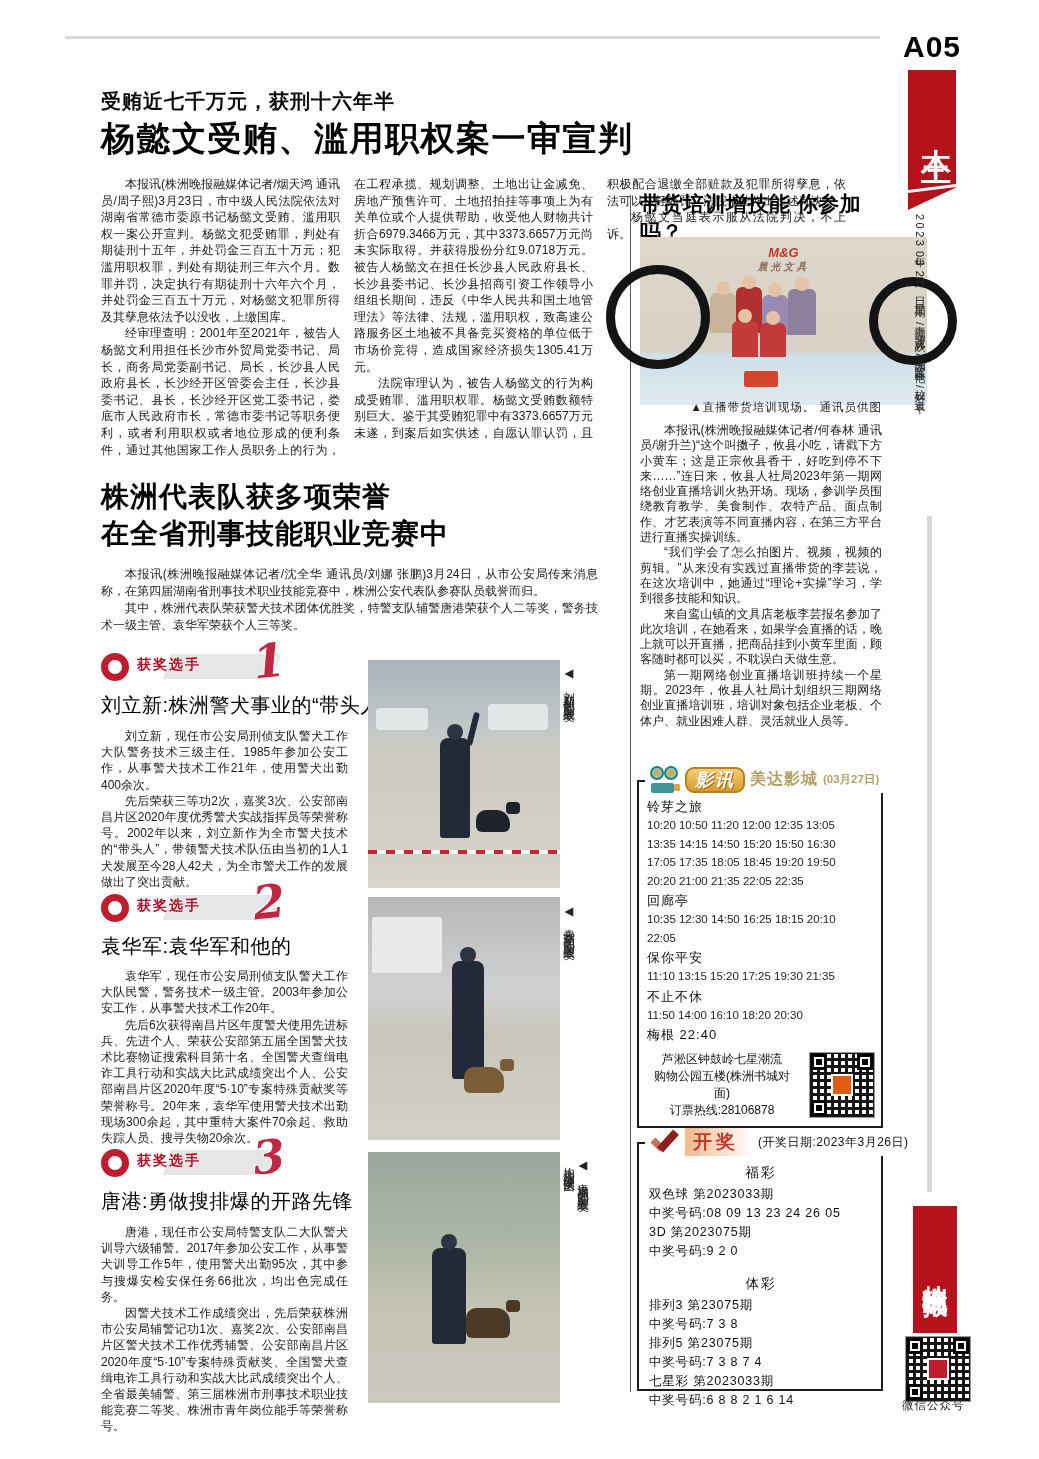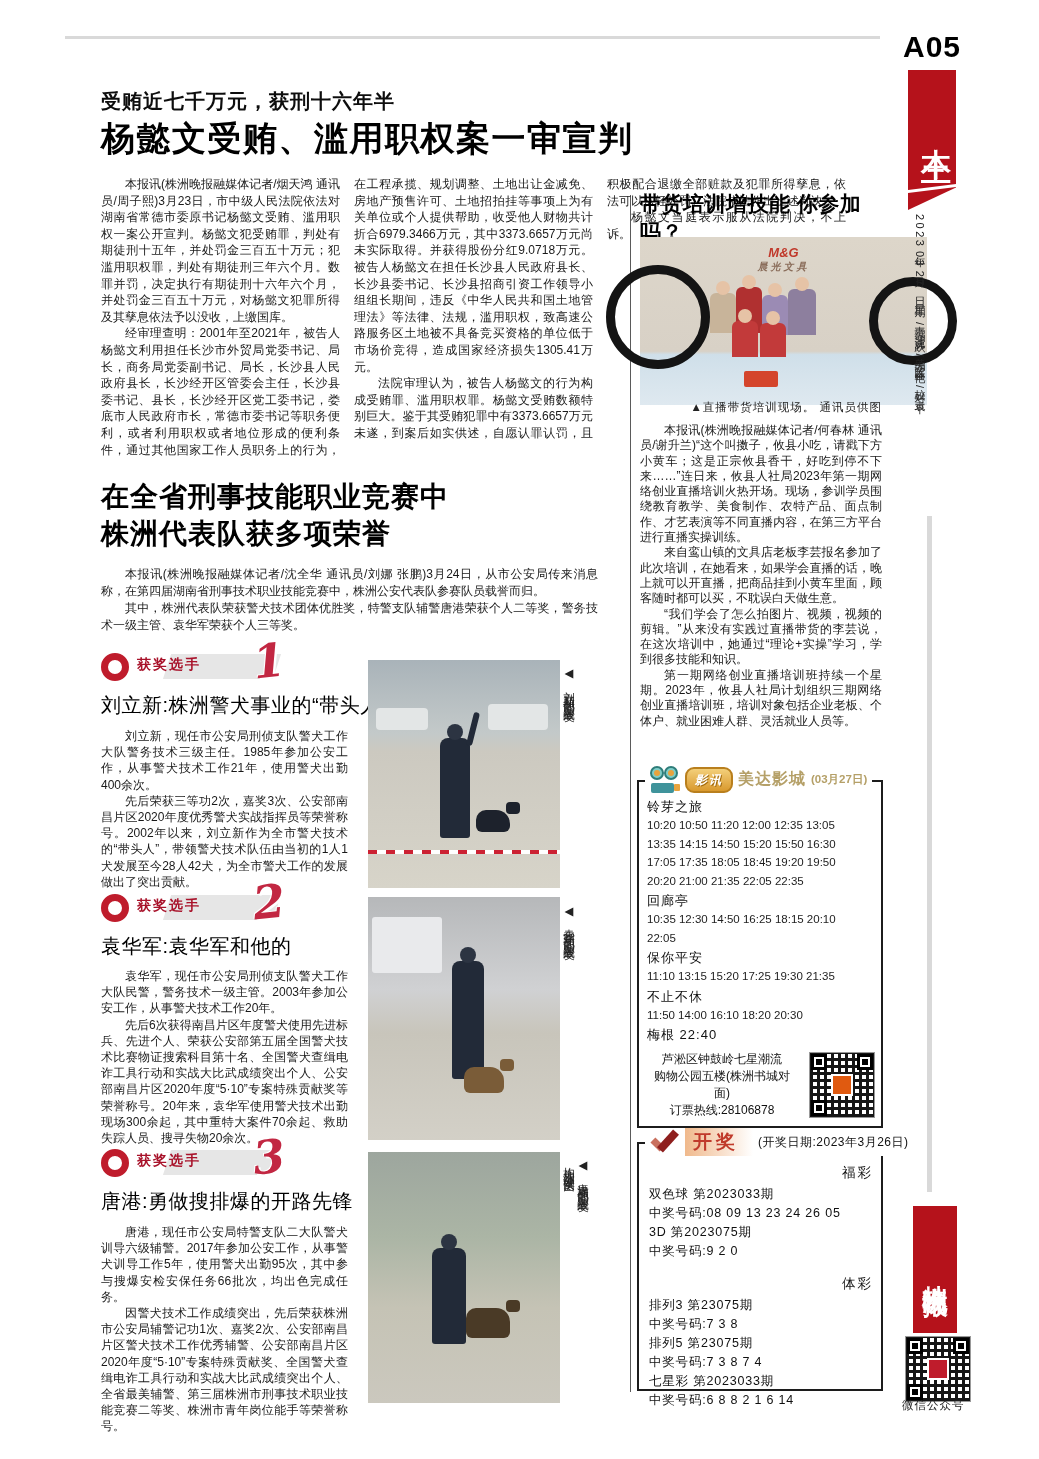--- a/index.html
+++ b/index.html
@@ -74,21 +74,21 @@
 
   .proj{position:relative;width:30px;height:27px;flex-shrink:0;}
   .reel{position:absolute;top:0;width:10px;height:10px;border-radius:50%;background:#7ecdc8;border:2px solid #2e7d7a;}
   .reel::after{content:"";position:absolute;inset:2px;border-radius:50%;background:#e8a33d;}
   .reel.r2{left:14px;}
   .proj-body{position:absolute;bottom:0;left:1px;width:23px;height:10px;background:#3f939b;border-radius:2px;}
   .lens{position:absolute;bottom:2px;right:0;width:6px;height:7px;background:#e8a33d;border-radius:1px;}
 
   .yingxun-badge{display:inline-block;padding:0 8px;background:linear-gradient(180deg,#f3cf7a,#d9992e);
       border:2px solid #b97f1d;border-radius:9px;color:#fff;font-weight:bold;font-style:italic;
-      font-size:12px;line-height:22px;letter-spacing:2px;text-shadow:1px 1px 0 #a06a10;}
+      font-size:18px;line-height:22px;letter-spacing:2px;text-shadow:1px 1px 0 #a06a10;}
   .cinema-name{font-size:16px;font-weight:bold;color:#b5a068;letter-spacing:1px;}
   .cinema-date{font-size:11.5px;font-weight:bold;color:#b5a068;}
 
   .film-title{font-size:13px;color:#101010;line-height:19px;margin-top:1px;letter-spacing:1px;}
   .film-times{font-size:11.5px;color:#1d1d1d;white-space:pre-line;line-height:18.5px;letter-spacing:0;}
   .film-times:empty{display:none;}
 
   .addr-row{display:flex;align-items:center;margin-top:7px;gap:12px;}
   .addr{flex:1;text-align:center;font-size:12px;line-height:17px;color:#111;}
   .qr{position:relative;width:64px;height:64px;flex-shrink:0;border:1px solid #999;
@@ -100,21 +100,21 @@
   .qr-logo{position:absolute;left:50%;top:50%;transform:translate(-50%,-50%);width:18px;height:18px;border:2px solid #fff;}
   .logo-orange{background:#e05a10;} .logo-red{background:#bf1c2c;}
 
   .check{position:relative;width:30px;height:22px;flex-shrink:0;}
   .check::before{content:"";position:absolute;left:1px;top:10px;width:13px;height:7px;background:#c9705e;transform:rotate(45deg);}
   .check::after{content:"";position:absolute;left:6px;top:6px;width:24px;height:8px;background:#8e1f1e;transform:rotate(-48deg);}
   .kaijiang-label{font-size:19px;font-weight:bold;color:#c03a2b;letter-spacing:4px;
       background:linear-gradient(90deg,#f0b98c,#fff);padding:1px 14px 1px 8px;}
   .lottery-date{font-size:12px;color:#111;letter-spacing:0.5px;}
 
-  .lot-group-title{text-align:right;font-size:13.5px;color:#111;letter-spacing:2px;margin:4px 0 3px;}
+  .lot-group-title{text-align:center;font-size:13.5px;color:#111;letter-spacing:2px;margin:4px 0 3px;}
   .lot-line{font-size:12.5px;line-height:19px;color:#101010;letter-spacing:0.8px;}
   .gap10{height:10px;}
 
   
   .page-num{left:903px;top:30px;width:60px;font-size:30px;font-weight:bold;letter-spacing:1px;color:#000;}
   .section-banner{left:908px;top:70px;width:48px;height:140px;background:#b5121b;
       clip-path:polygon(0 0,100% 0,100% 84%,0 100%);}
   .section-banner .txt{position:absolute;left:0;right:0;top:10px;text-align:center;writing-mode:vertical-rl;
       height:100px;margin:0 auto;color:#fff;font-family:"DejaVu Serif","Liberation Serif",serif;
       font-size:30px;font-weight:bold;letter-spacing:6px;}
@@ -138,22 +138,22 @@
   <div class="abs kicker">受贿近七千万元，获刑十六年半</div>
   <h1 class="abs headline1" style="margin:0;">杨懿文受贿、滥用职权案一审宣判</h1>
   <div class="abs a1-body body-text">
     <p>本报讯(株洲晚报融媒体记者/烟天鸿 通讯员/周子熙)3月23日，市中级人民法院依法对湖南省常德市委原书记杨懿文受贿、滥用职权一案公开宣判。杨懿文犯受贿罪，判处有期徒刑十五年，并处罚金三百五十万元；犯滥用职权罪，判处有期徒刑三年六个月。数罪并罚，决定执行有期徒刑十六年六个月，并处罚金三百五十万元，对杨懿文犯罪所得及其孳息依法予以没收，上缴国库。</p>
     <p>经审理查明：2001年至2021年，被告人杨懿文利用担任长沙市外贸局党委书记、局长，商务局党委副书记、局长，长沙县人民政府县长，长沙经开区管委会主任，长沙县委书记、县长，长沙经开区党工委书记，娄底市人民政府市长，常德市委书记等职务便利，或者利用职权或者地位形成的便利条件，通过其他国家工作人员职务上的行为，在工程承揽、规划调整、土地出让金减免、房地产预售许可、土地招拍挂等事项上为有关单位或个人提供帮助，收受他人财物共计折合6979.3466万元，其中3373.6657万元尚未实际取得。并获得股份分红9.0718万元。被告人杨懿文在担任长沙县人民政府县长、长沙县委书记、长沙县招商引资工作领导小组组长期间，违反《中华人民共和国土地管理法》等法律、法规，滥用职权，致高速公路服务区土地被不具备竞买资格的单位低于市场价竞得，造成国家经济损失1305.41万元。</p>
     <p>法院审理认为，被告人杨懿文的行为构成受贿罪、滥用职权罪。杨懿文受贿数额特别巨大。鉴于其受贿犯罪中有3373.6657万元未遂，到案后如实供述，自愿认罪认罚，且积极配合退缴全部赃款及犯罪所得孳息，依法可以从轻处罚。法院依法作出上述判决。</p>
     <p>杨懿文当庭表示服从法院判决，不上诉。</p>
   </div>
 
   <h2 class="abs headline2" style="margin:0;">
+    <span style="display:block">株洲代表队获多项荣誉</span>
     <span style="display:block">在全省刑事技能职业竞赛中</span>
-    <span style="display:block">株洲代表队获多项荣誉</span>
   </h2>
   <div class="abs a2-body body-text">
     <p>本报讯(株洲晚报融媒体记者/沈全华 通讯员/刘娜 张鹏)3月24日，从市公安局传来消息称，在第四届湖南省刑事技术职业技能竞赛中，株洲公安代表队参赛队员载誉而归。</p>
     <p>其中，株洲代表队荣获警犬技术团体优胜奖，特警支队辅警唐港荣获个人二等奖，警务技术一级主管、袁华军荣获个人三等奖。</p>
   </div>
 
   <div class="abs winner-badge" style="left:101px;top:650px;">
     <span class="badge-strip"></span>
     <span class="donut"></span>
     <span class="badge-label">获奖选手</span>
@@ -254,22 +254,22 @@
         <span class="head"></span>
       </div>
     <div class="pp" style="left:120px;top:86px;width:26px;height:34px;background:#c23a3a;">
         <span class="head"></span>
       </div>
     <div class="red-box" style="left:104px;bottom:18px;width:34px;height:16px;"></div>
   </div>
   <div class="abs a3-caption">▲直播带货培训现场。 通讯员供图</div>
   <div class="abs a3-body body-text">
     <p>本报讯(株洲晚报融媒体记者/何春林 通讯员/谢升兰)“这个叫擞子，攸县小吃，请戳下方小黄车；这是正宗攸县香干，好吃到停不下来……”连日来，攸县人社局2023年第一期网络创业直播培训火热开场。现场，参训学员围绕教育教学、美食制作、农特产品、面点制作、才艺表演等不同直播内容，在第三方平台进行直播实操训练。</p>
+    <p>“我们学会了怎么拍图片、视频，视频的剪辑。”从来没有实践过直播带货的李芸说，在这次培训中，她通过“理论+实操”学习，学到很多技能和知识。</p>
     <p>来自鸾山镇的文具店老板李芸报名参加了此次培训，在她看来，如果学会直播的话，晚上就可以开直播，把商品挂到小黄车里面，顾客随时都可以买，不耽误白天做生意。</p>
-    <p>“我们学会了怎么拍图片、视频，视频的剪辑。”从来没有实践过直播带货的李芸说，在这次培训中，她通过“理论+实操”学习，学到很多技能和知识。</p>
     <p>第一期网络创业直播培训班持续一个星期。2023年，攸县人社局计划组织三期网络创业直播培训班，培训对象包括企业老板、个体户、就业困难人群、灵活就业人员等。</p>
   </div>
 
   <div class="abs news-box cinema-box">
     <div class="box-head">
       <span class="proj">
         <span class="reel"></span>
         <span class="reel r2"></span>
         <span class="proj-body"></span>
         <span class="lens"></span>

